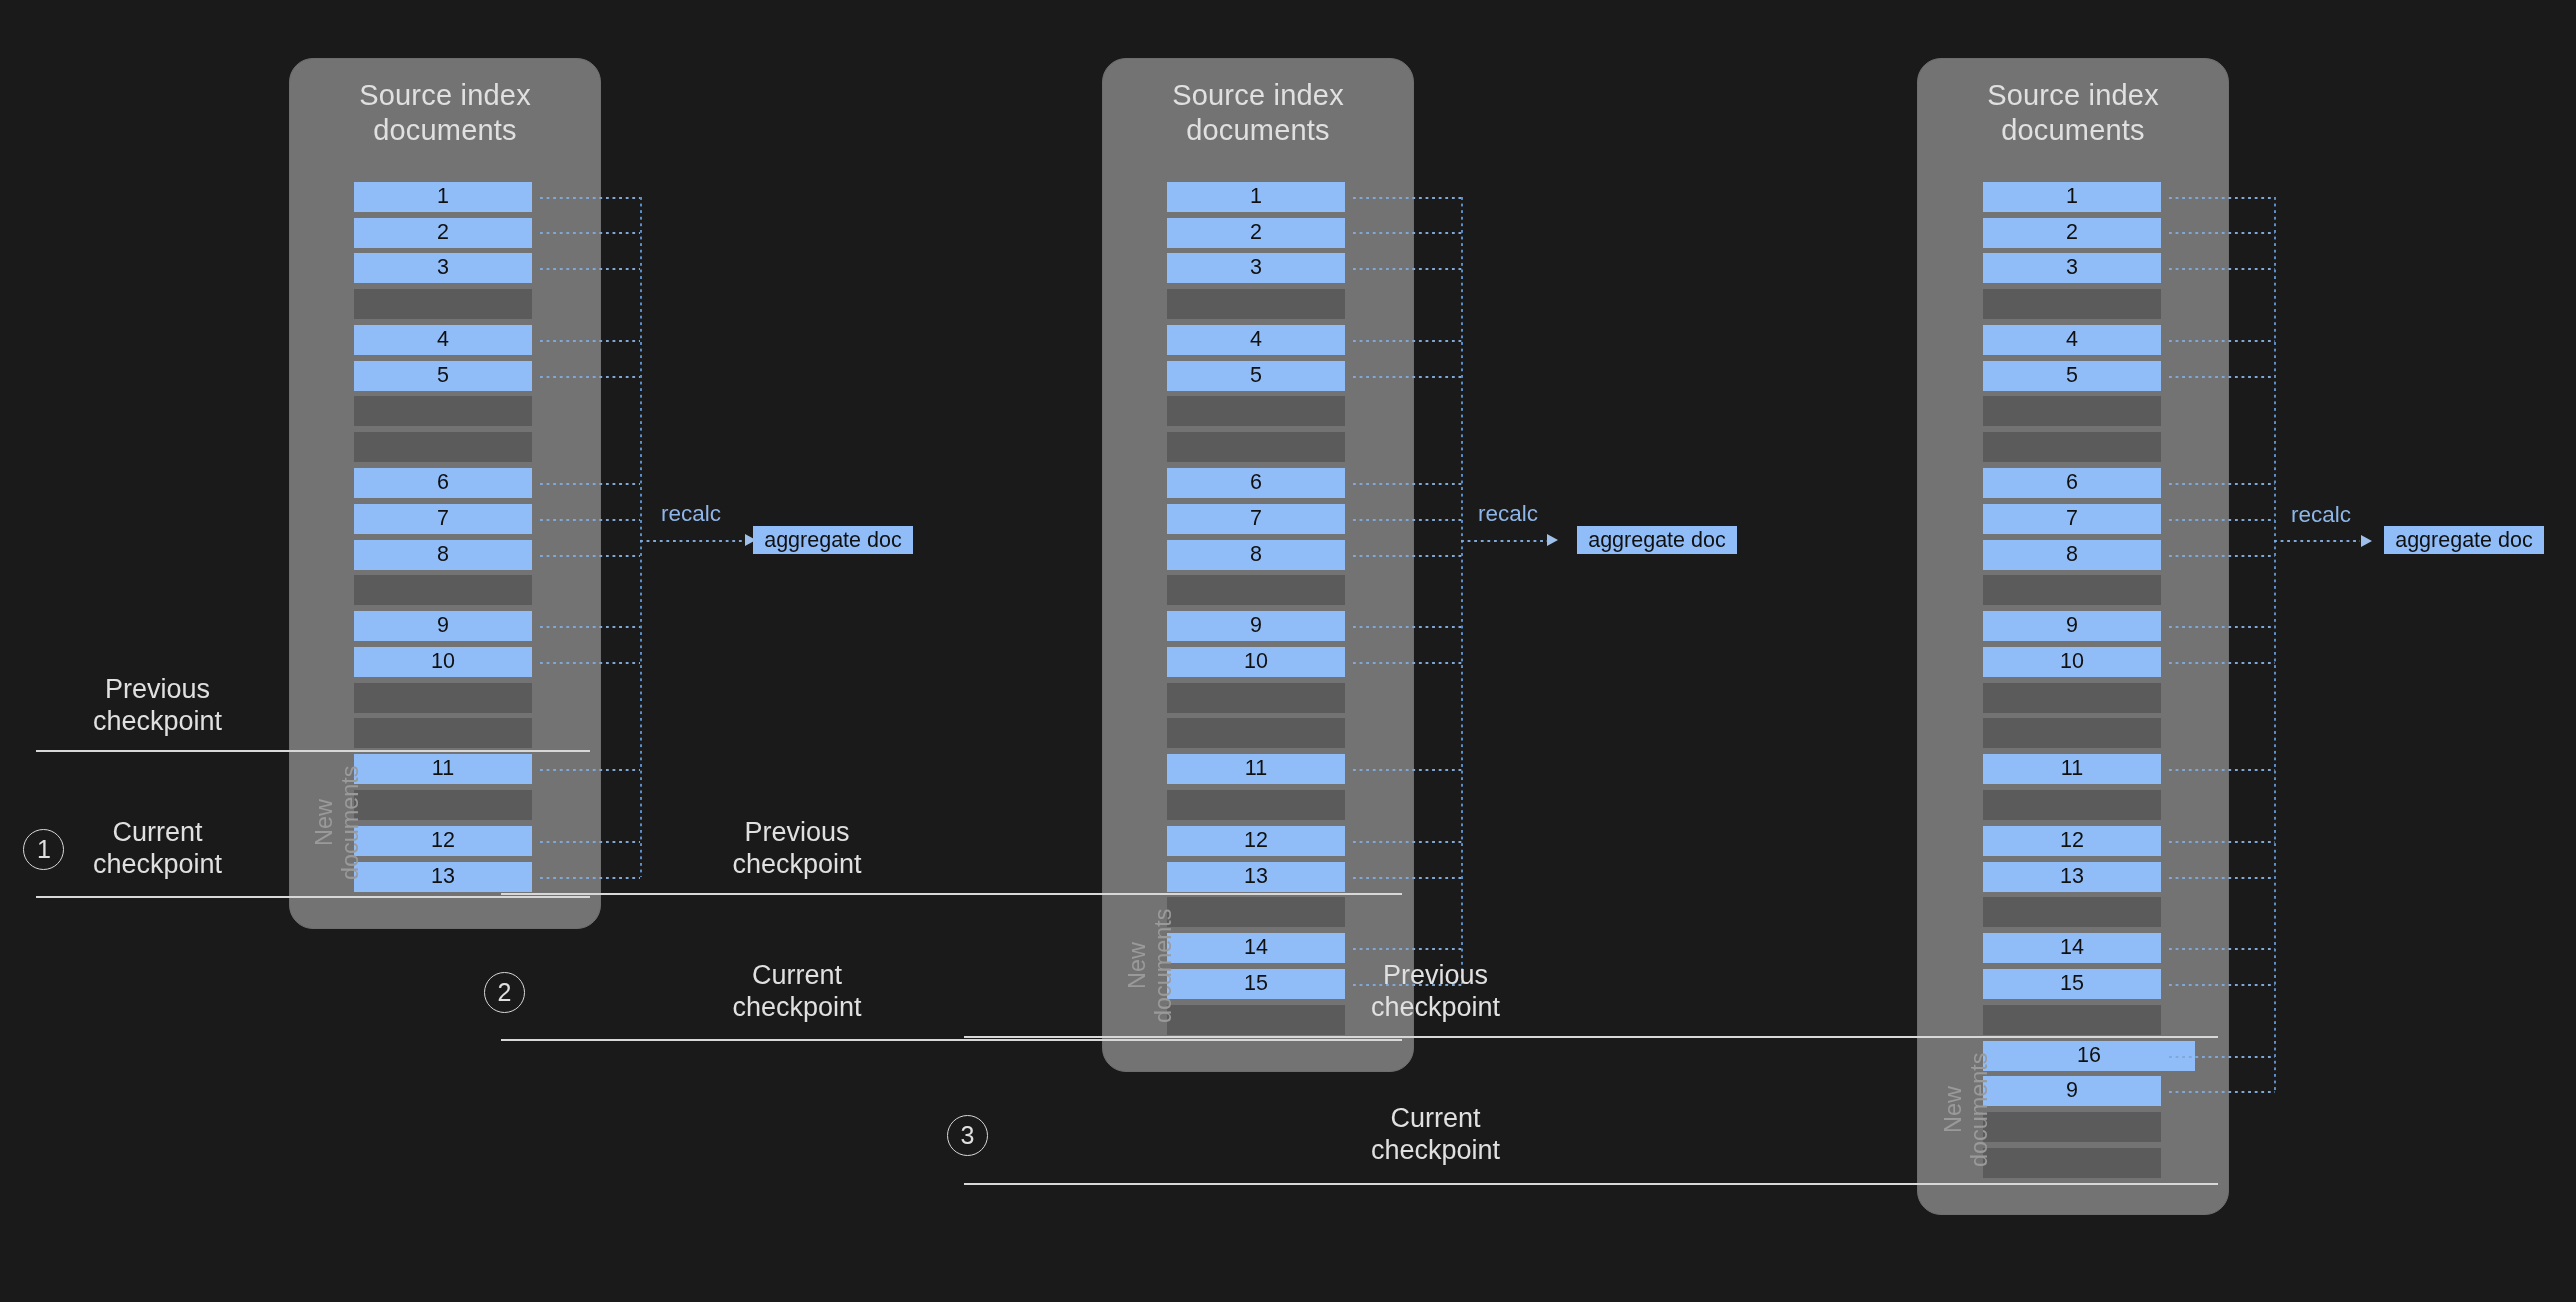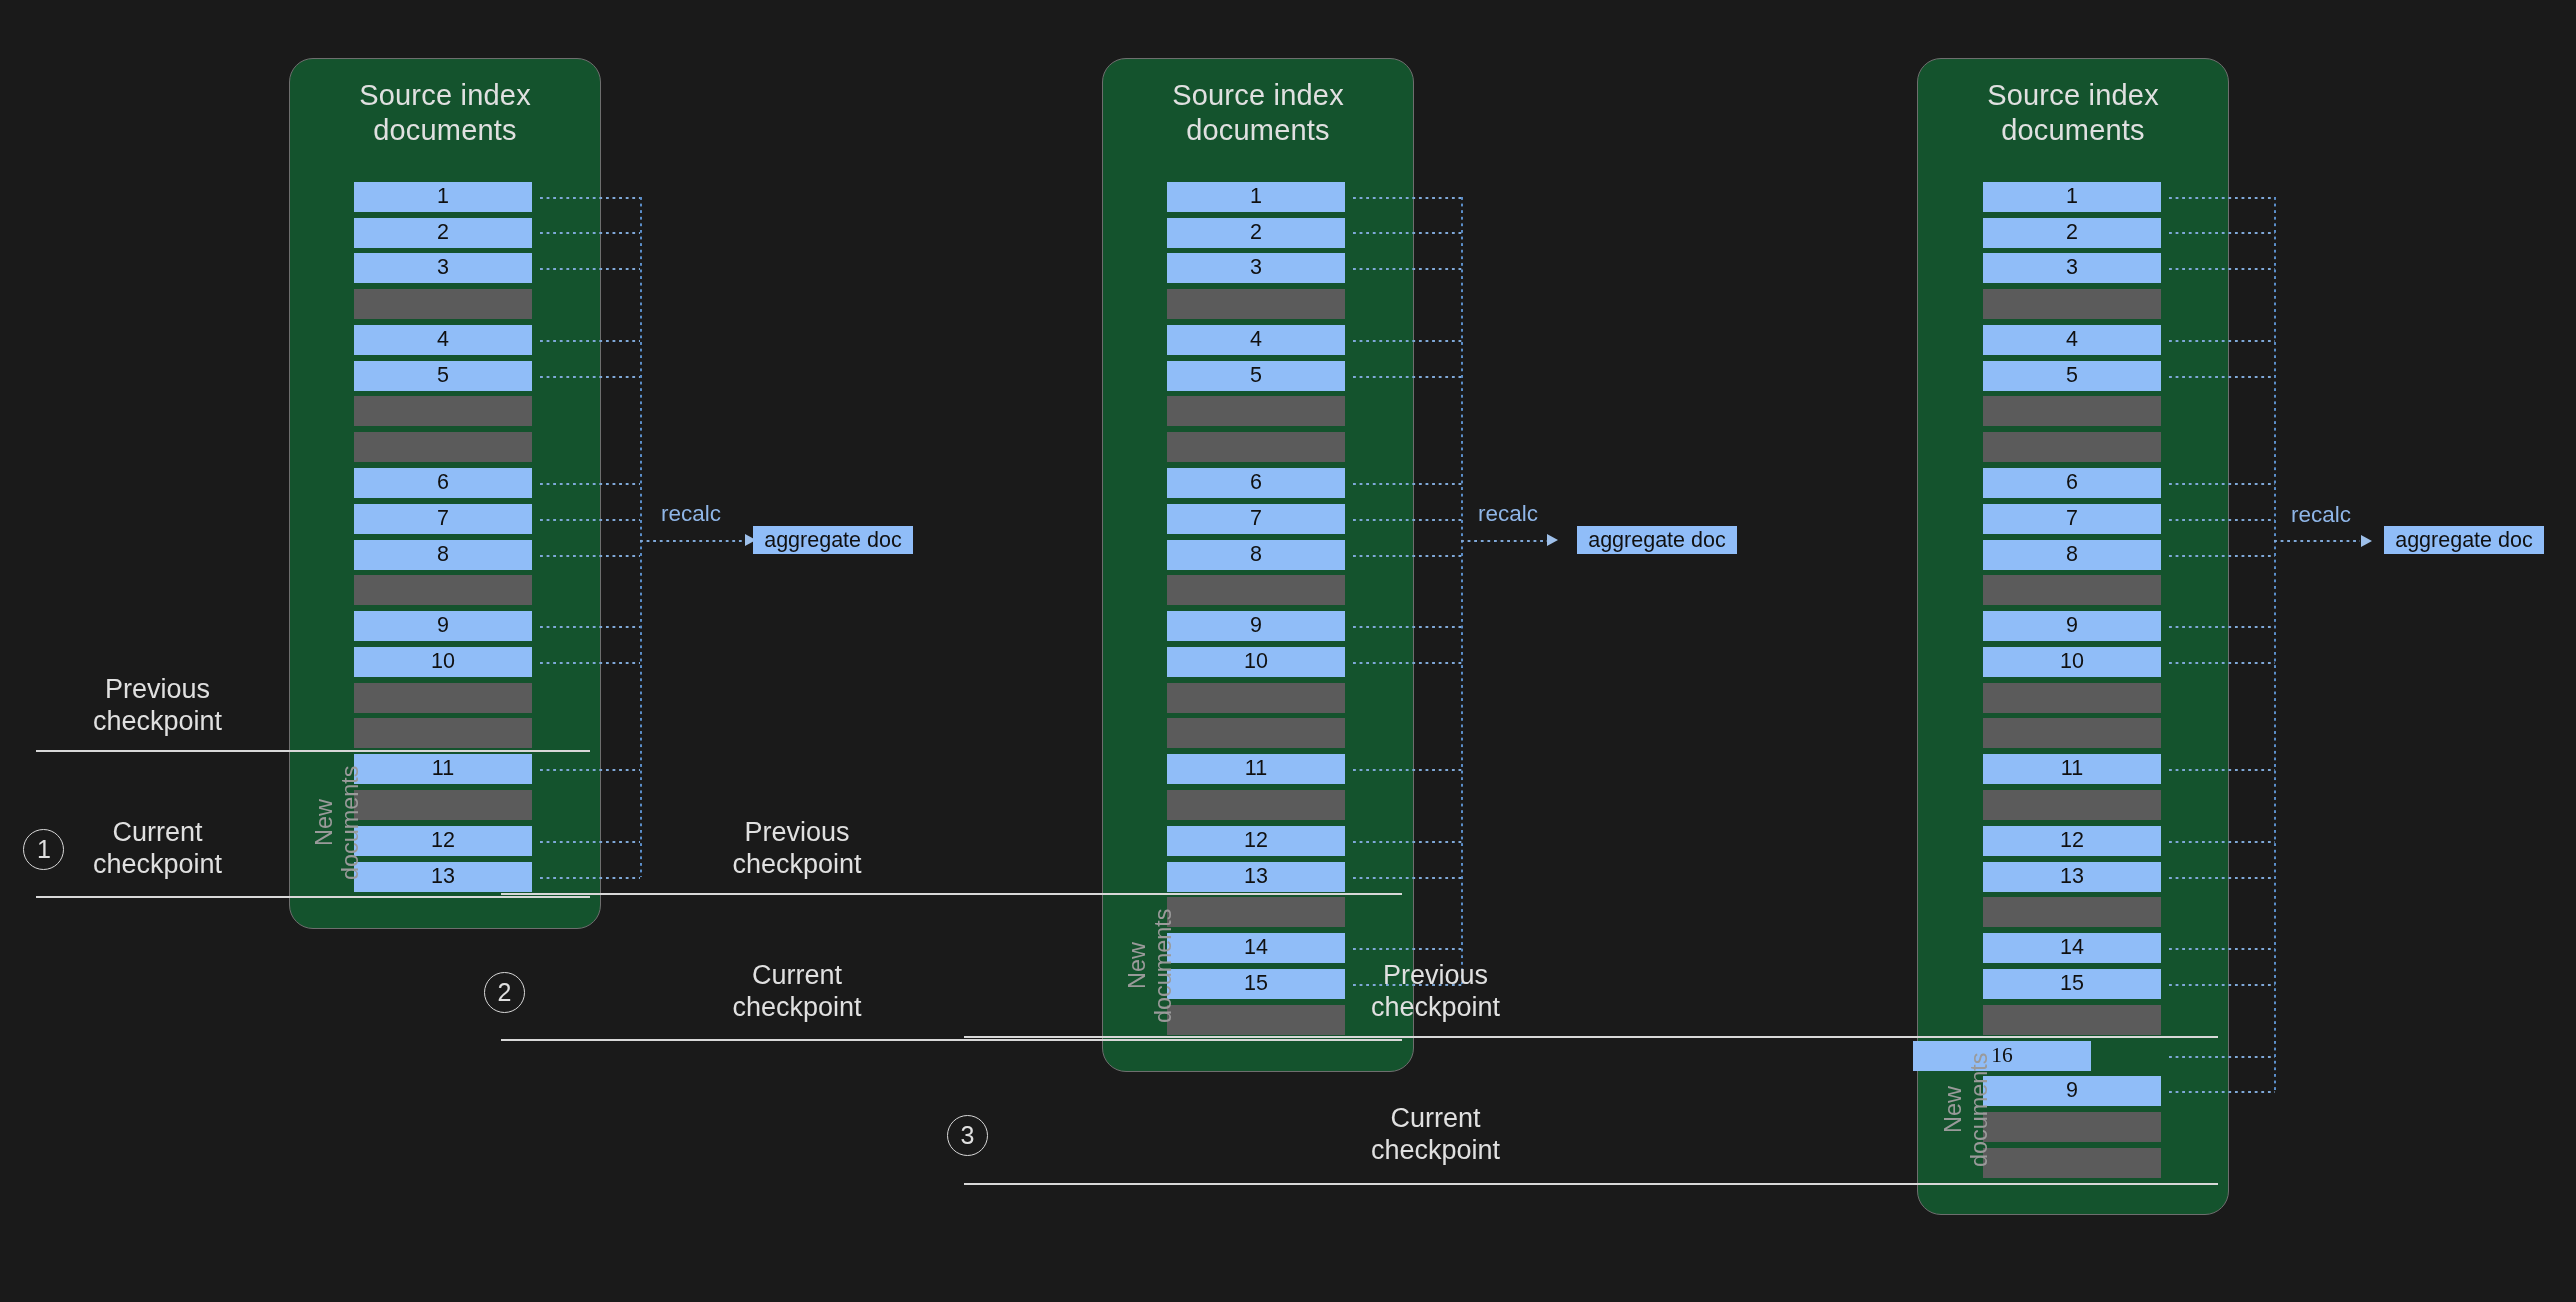--- a/index.html
+++ b/index.html
@@ -8,21 +8,21 @@
     background:#1a1a1a;
     font-family:"Liberation Sans", sans-serif;
     overflow:hidden;
     position:relative;
   }
   .stage{position:absolute;left:0;top:0;width:2576px;height:1302px;}
 
   
   .panel{
     position:absolute;
-    background:#14532d;
+    background:#737373;
     border:1.9px solid #6e6e6e;
     border-radius:24px;
     box-sizing:border-box;
   }
   .panel-title{
     position:absolute;
     left:0;right:0;
     top:19px;
     text-align:center;
     color:#e0e0e0;
@@ -369,21 +369,21 @@
     <div class="row empty" style="left: 1983px; top: 897px; width: 178px;"></div>
     <div class="row filled" style="left: 1983px; top: 933px; width: 178px;">
       <div class="row-label">14</div>
     </div>
     <div class="dotH" style="left: 2169px; top: 948px; width: 106px;"></div>
     <div class="row filled" style="left: 1983px; top: 969px; width: 178px;">
       <div class="row-label">15</div>
     </div>
     <div class="dotH" style="left: 2169px; top: 984px; width: 106px;"></div>
     <div class="row empty" style="left: 1983px; top: 1005px; width: 178px;"></div>
-    <div class="row filled" style="left: 1913px; top: 1041px; width: 178px; font-family: Liberation Serif, serif;">
+    <div class="row filled" style="left: 1983px; top: 1041px; width: 212px;">
       <div class="row-label">16</div>
     </div>
     <div class="dotH" style="left: 2169px; top: 1056px; width: 106px;"></div>
     <div class="row filled" style="left: 1983px; top: 1076px; width: 178px;">
       <div class="row-label">9</div>
     </div>
     <div class="dotH" style="left: 2169px; top: 1091px; width: 106px;"></div>
     <div class="row empty" style="left: 1983px; top: 1112px; width: 178px;"></div>
     <div class="row empty" style="left: 1983px; top: 1148px; width: 178px;"></div>
     <div class="dotV" style="left: 2274px; top: 197px; height: 895px;"></div>

